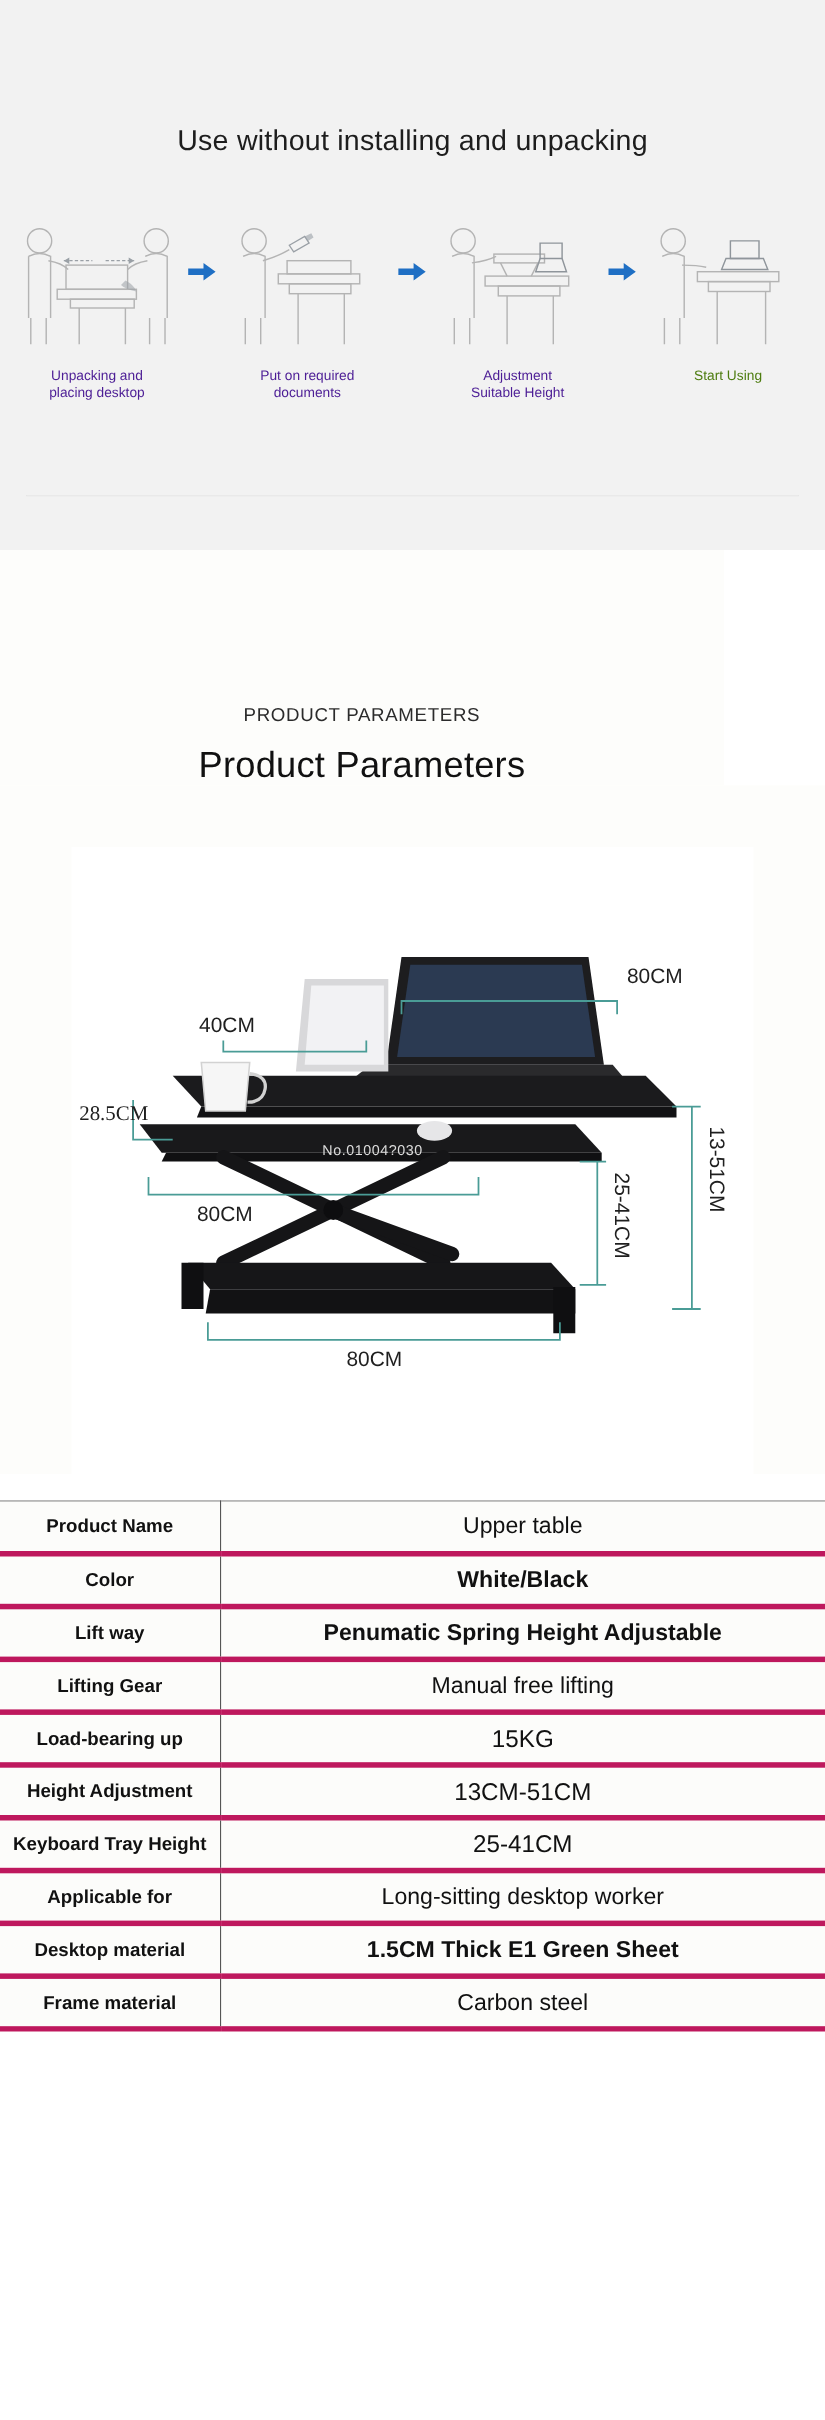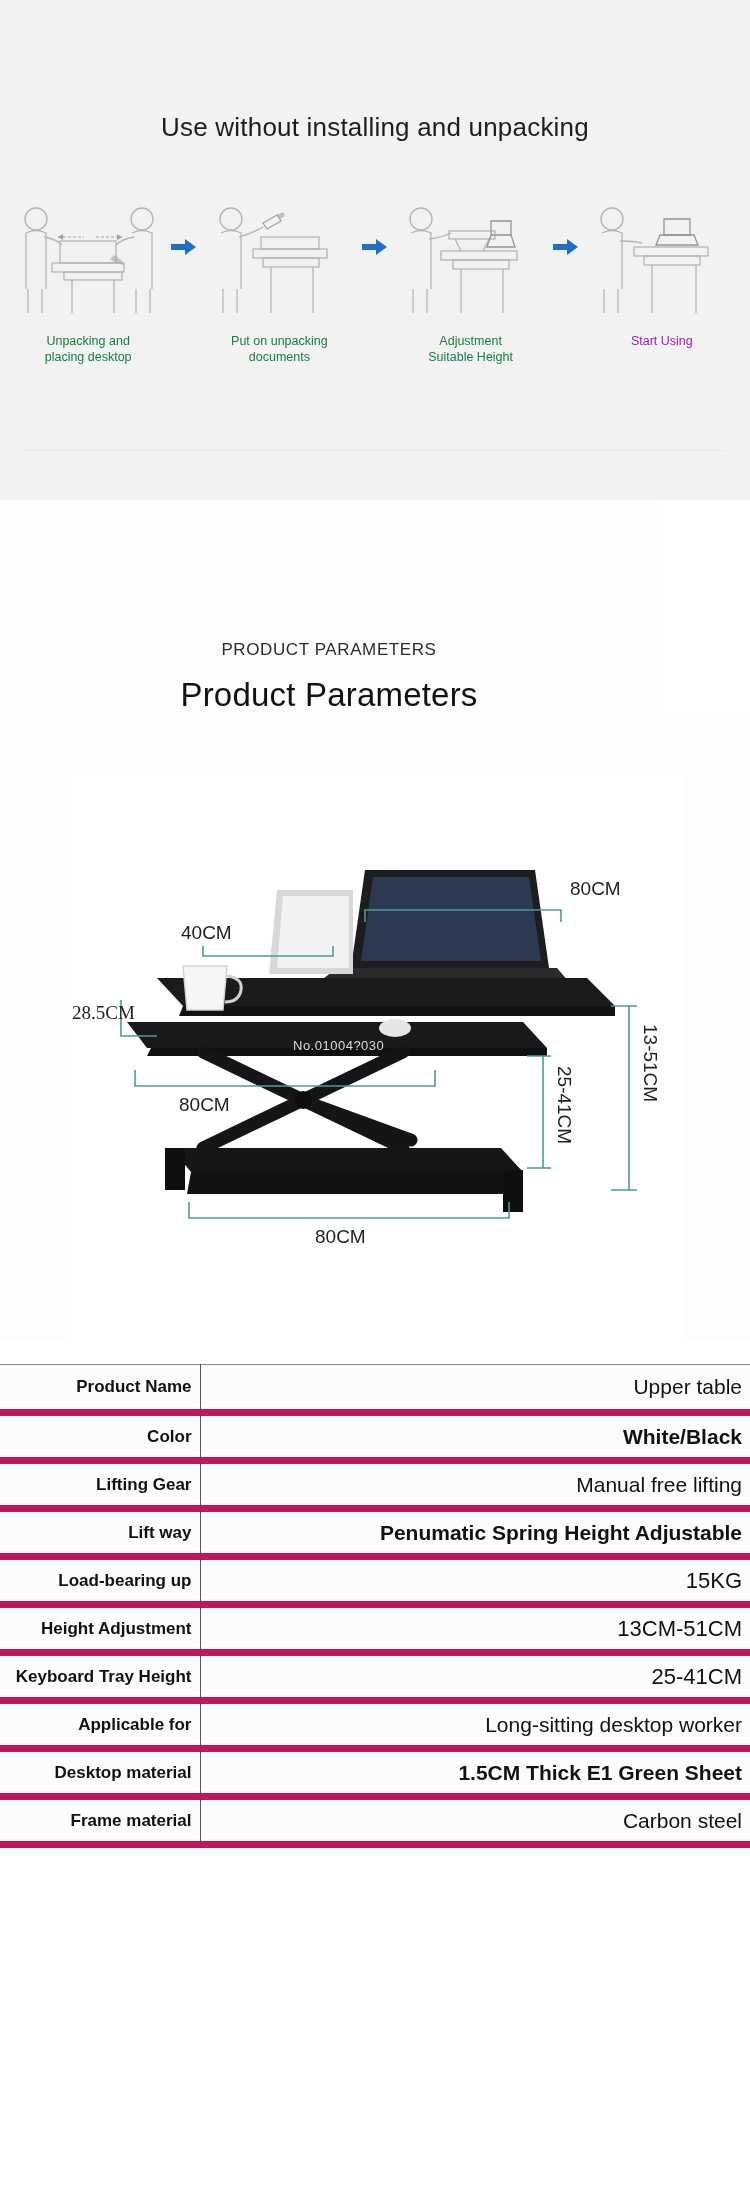--- a/index.html
+++ b/index.html
@@ -53,23 +53,23 @@
     display: flex;
     justify-content: center;
     padding: 0 14px;
     margin-top: 16px;
   }
   .cap-cell {
     width: 152px;
     text-align: center;
     font-size: 12.5px;
     line-height: 16px;
-    color: #15803d;
-  }
-  .cap-cell.strong { color: #a21caf; }
+    color: #4c1d95;
+  }
+  .cap-cell.strong { color: #4d7c0f; }
   .cap-spacer { width: 44px; }
 
   .divider-wrap {
     position: absolute;
     left: 0; right: 0;
     top: 450px;
     padding: 0 24px;
   }
   .divider {
     height: 1px;
@@ -134,22 +134,22 @@
   
   .spec-table {
     width: 750px;
     border-collapse: collapse;
     background: #fcfcfa;
     margin-top: 24px;
   }
   .spec-table tr { height: 48px; }
   .spec-table td {
     border-top: 1px solid #8a8a8a;
-    border-bottom: 7px solid #be185d;
-    text-align: right;
+    border-bottom: 5px solid #be185d;
+    text-align: center;
     vertical-align: middle;
     color: #111111;
     padding: 6px 8px;
   }
   .spec-table td.k {
     width: 200px;
     border-right: 1px solid #555555;
     font-size: 17px;
     font-weight: bold;
   }
@@ -262,21 +262,21 @@
     </div>
   </div>
 
   <div class="captions-row">
     <div class="cap-cell">
       <div>Unpacking and</div>
       <div>placing desktop</div>
     </div>
     <div class="cap-spacer"></div>
     <div class="cap-cell">
-      <div>Put on unpacking</div>
+      <div>Put on required</div>
       <div>documents</div>
     </div>
     <div class="cap-spacer"></div>
     <div class="cap-cell">
       <div>Adjustment</div>
       <div>Suitable Height</div>
     </div>
     <div class="cap-spacer"></div>
     <div class="cap-cell strong">
       <div>Start Using</div>
@@ -369,26 +369,26 @@
   <tbody>
     <tr>
       <td class="k">Product Name</td>
       <td class="v">Upper table</td>
     </tr>
     <tr>
       <td class="k">Color</td>
       <td class="v bold">White/Black</td>
     </tr>
     <tr>
+      <td class="k">Lift way</td>
+      <td class="v bold">Penumatic Spring Height Adjustable</td>
+    </tr>
+    <tr>
       <td class="k">Lifting Gear</td>
       <td class="v">Manual free lifting</td>
-    </tr>
-    <tr>
-      <td class="k">Lift way</td>
-      <td class="v bold">Penumatic Spring Height Adjustable</td>
     </tr>
     <tr>
       <td class="k">Load-bearing up</td>
       <td class="v big">15KG</td>
     </tr>
     <tr>
       <td class="k">Height Adjustment</td>
       <td class="v big">13CM-51CM</td>
     </tr>
     <tr>

